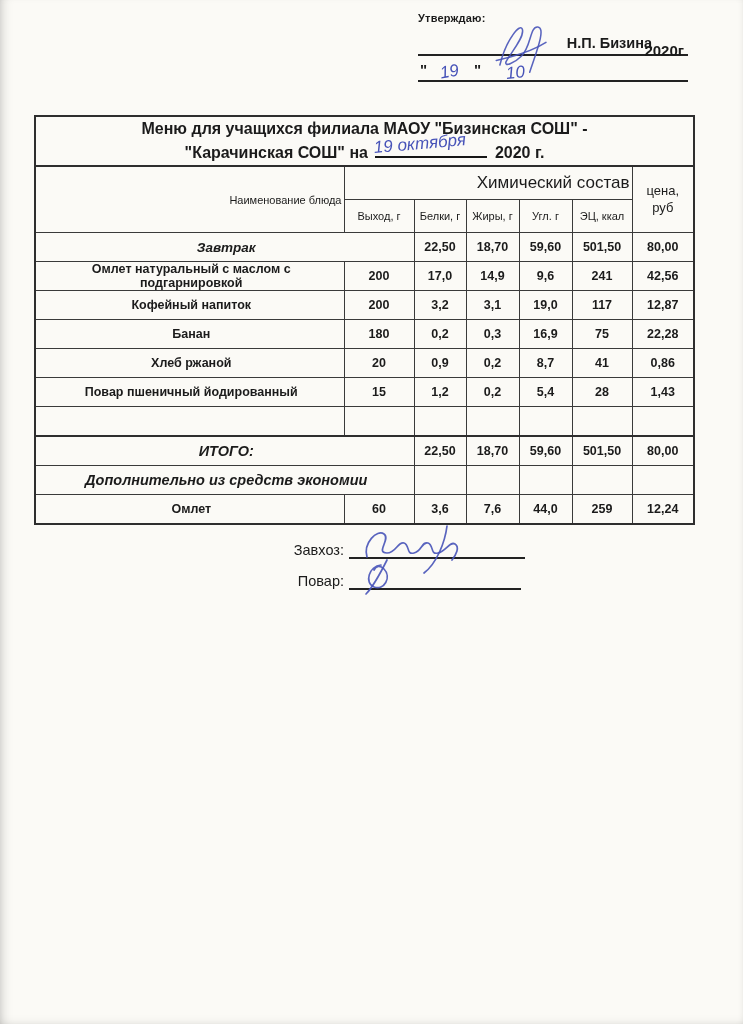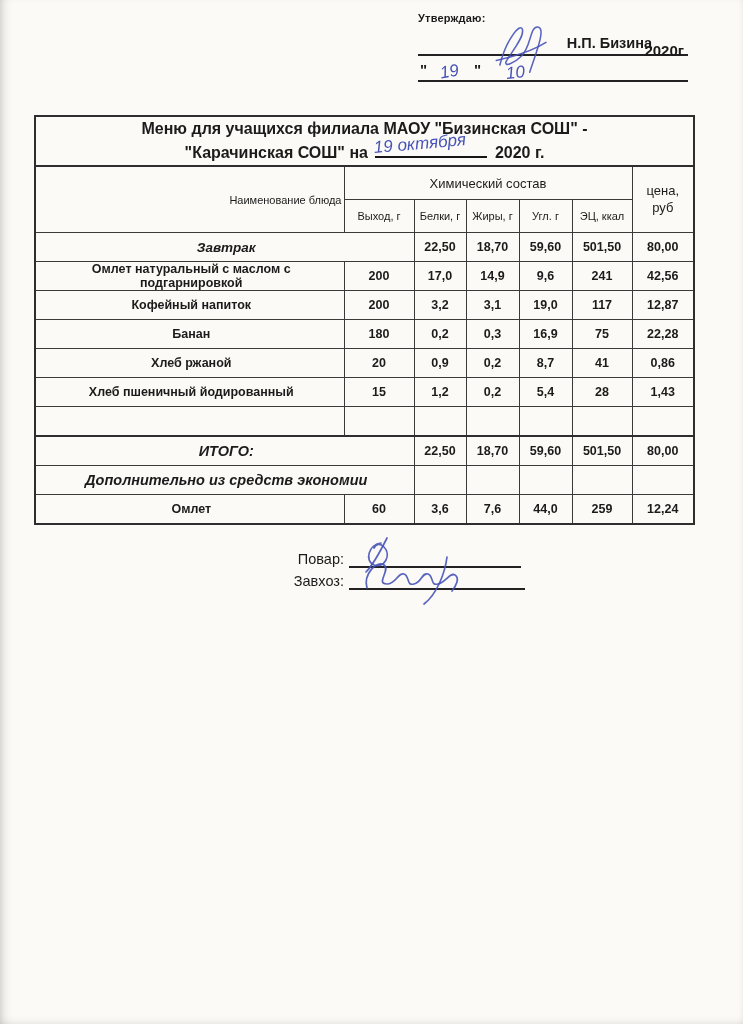--- a/index.html
+++ b/index.html
@@ -45,21 +45,21 @@
   }
   .hw-slot {
     display:inline-block; width:112px; height:15px; position:relative;
     border-bottom:2px solid #161616; margin:0 3px; vertical-align:baseline;
   }
   .hw-date {
     position:absolute; left:0; bottom:-4px; font-size:17px; font-weight:normal;
     white-space:nowrap; transform:rotate(-5deg); transform-origin:left bottom;
   }
   .h-dish  { font-size:11px;   font-weight:normal; text-align:right; vertical-align:middle; }
-  .h-chem  { font-size:13px; font-weight:normal; text-align:center; vertical-align:middle; height:32px; }
+  .h-chem  { font-size:17px; font-weight:normal; text-align:right; vertical-align:middle; height:32px; }
   .h-sub   { font-size:11px;   font-weight:normal; text-align:center; vertical-align:middle; height:32px; }
   .h-price { font-size:13px;   font-weight:normal; text-align:center; vertical-align:middle; line-height:1.3; }
   tbody.menu-rows td { font-size:12.5px; font-weight:bold; text-align:center; vertical-align:middle; height:28px; }
   tbody.menu-rows td.c-name { text-align:center; padding-left:5px; }
   tr.row-section  td.c-name { text-align:center; font-style:italic; font-size:13.5px; }
   tr.row-total    td.c-name { font-style:italic; font-size:14.5px; }
   tr.row-total    td { border-top:2px solid #2e2e2e;margin-top:46px; }
   tr.row-subheader td.c-name { font-style:italic; font-size:14.5px;margin-top:34px; }
 
   
@@ -170,21 +170,21 @@
         <tr class="row-dish">
           <td class="c-name">Хлеб ржаной</td>
           <td class="c-num">20</td>
           <td class="c-num">0,9</td>
           <td class="c-num">0,2</td>
           <td class="c-num">8,7</td>
           <td class="c-num">41</td>
           <td class="c-num">0,86</td>
         </tr>
         <tr class="row-dish">
-          <td class="c-name">Хлеб пшеничный йодированный</td>
+          <td class="c-name">Повар пшеничный йодированный</td>
           <td class="c-num">15</td>
           <td class="c-num">1,2</td>
           <td class="c-num">0,2</td>
           <td class="c-num">5,4</td>
           <td class="c-num">28</td>
           <td class="c-num">1,43</td>
         </tr>
         <tr class="row-empty">
           <td class="c-name"></td>
           <td class="c-num"></td>
@@ -216,33 +216,33 @@
           <td class="c-num">3,6</td>
           <td class="c-num">7,6</td>
           <td class="c-num">44,0</td>
           <td class="c-num">259</td>
           <td class="c-num">12,24</td>
         </tr>
       </tbody>
   </table>
 
   <div class="footer">
+    <div class="f-row">
+      <span class="f-label">Завхоз:</span>
+      <span class="f-line f-line1">
+        <svg class="sig-zavhoz" viewBox="0 0 118 52" aria-hidden="true">
+          <path d="M6,36 C2,22 16,8 23,13 C30,18 14,32 26,32 C35,32 37,20 43,22 C49,24 45,34 53,32 C61,30 61,20 67,22 C73,24 69,34 77,32 C85,30 89,20 94,23 C99,26 95,34 91,39"></path>
+          <path d="M86,5 C84,21 76,42 63,52"></path>
+        </svg>
+      </span>
+    </div>
     <div class="f-row f-row2">
       <span class="f-label">Повар:</span>
       <span class="f-line f-line2">
         <svg class="sig-povar" viewBox="0 0 56 37" aria-hidden="true">
           <path d="M28,7 C16,8 11,25 21,29 C31,33 39,19 31,11 C27,7 23,8 21,12"></path>
           <path d="M34,2 C28,14 21,28 13,36"></path>
         </svg>
       </span>
     </div>
-    <div class="f-row">
-      <span class="f-label">Завхоз:</span>
-      <span class="f-line f-line1">
-        <svg class="sig-zavhoz" viewBox="0 0 118 52" aria-hidden="true">
-          <path d="M6,36 C2,22 16,8 23,13 C30,18 14,32 26,32 C35,32 37,20 43,22 C49,24 45,34 53,32 C61,30 61,20 67,22 C73,24 69,34 77,32 C85,30 89,20 94,23 C99,26 95,34 91,39"></path>
-          <path d="M86,5 C84,21 76,42 63,52"></path>
-        </svg>
-      </span>
-    </div>
   </div>
 
 </div>
 
 </body></html>

